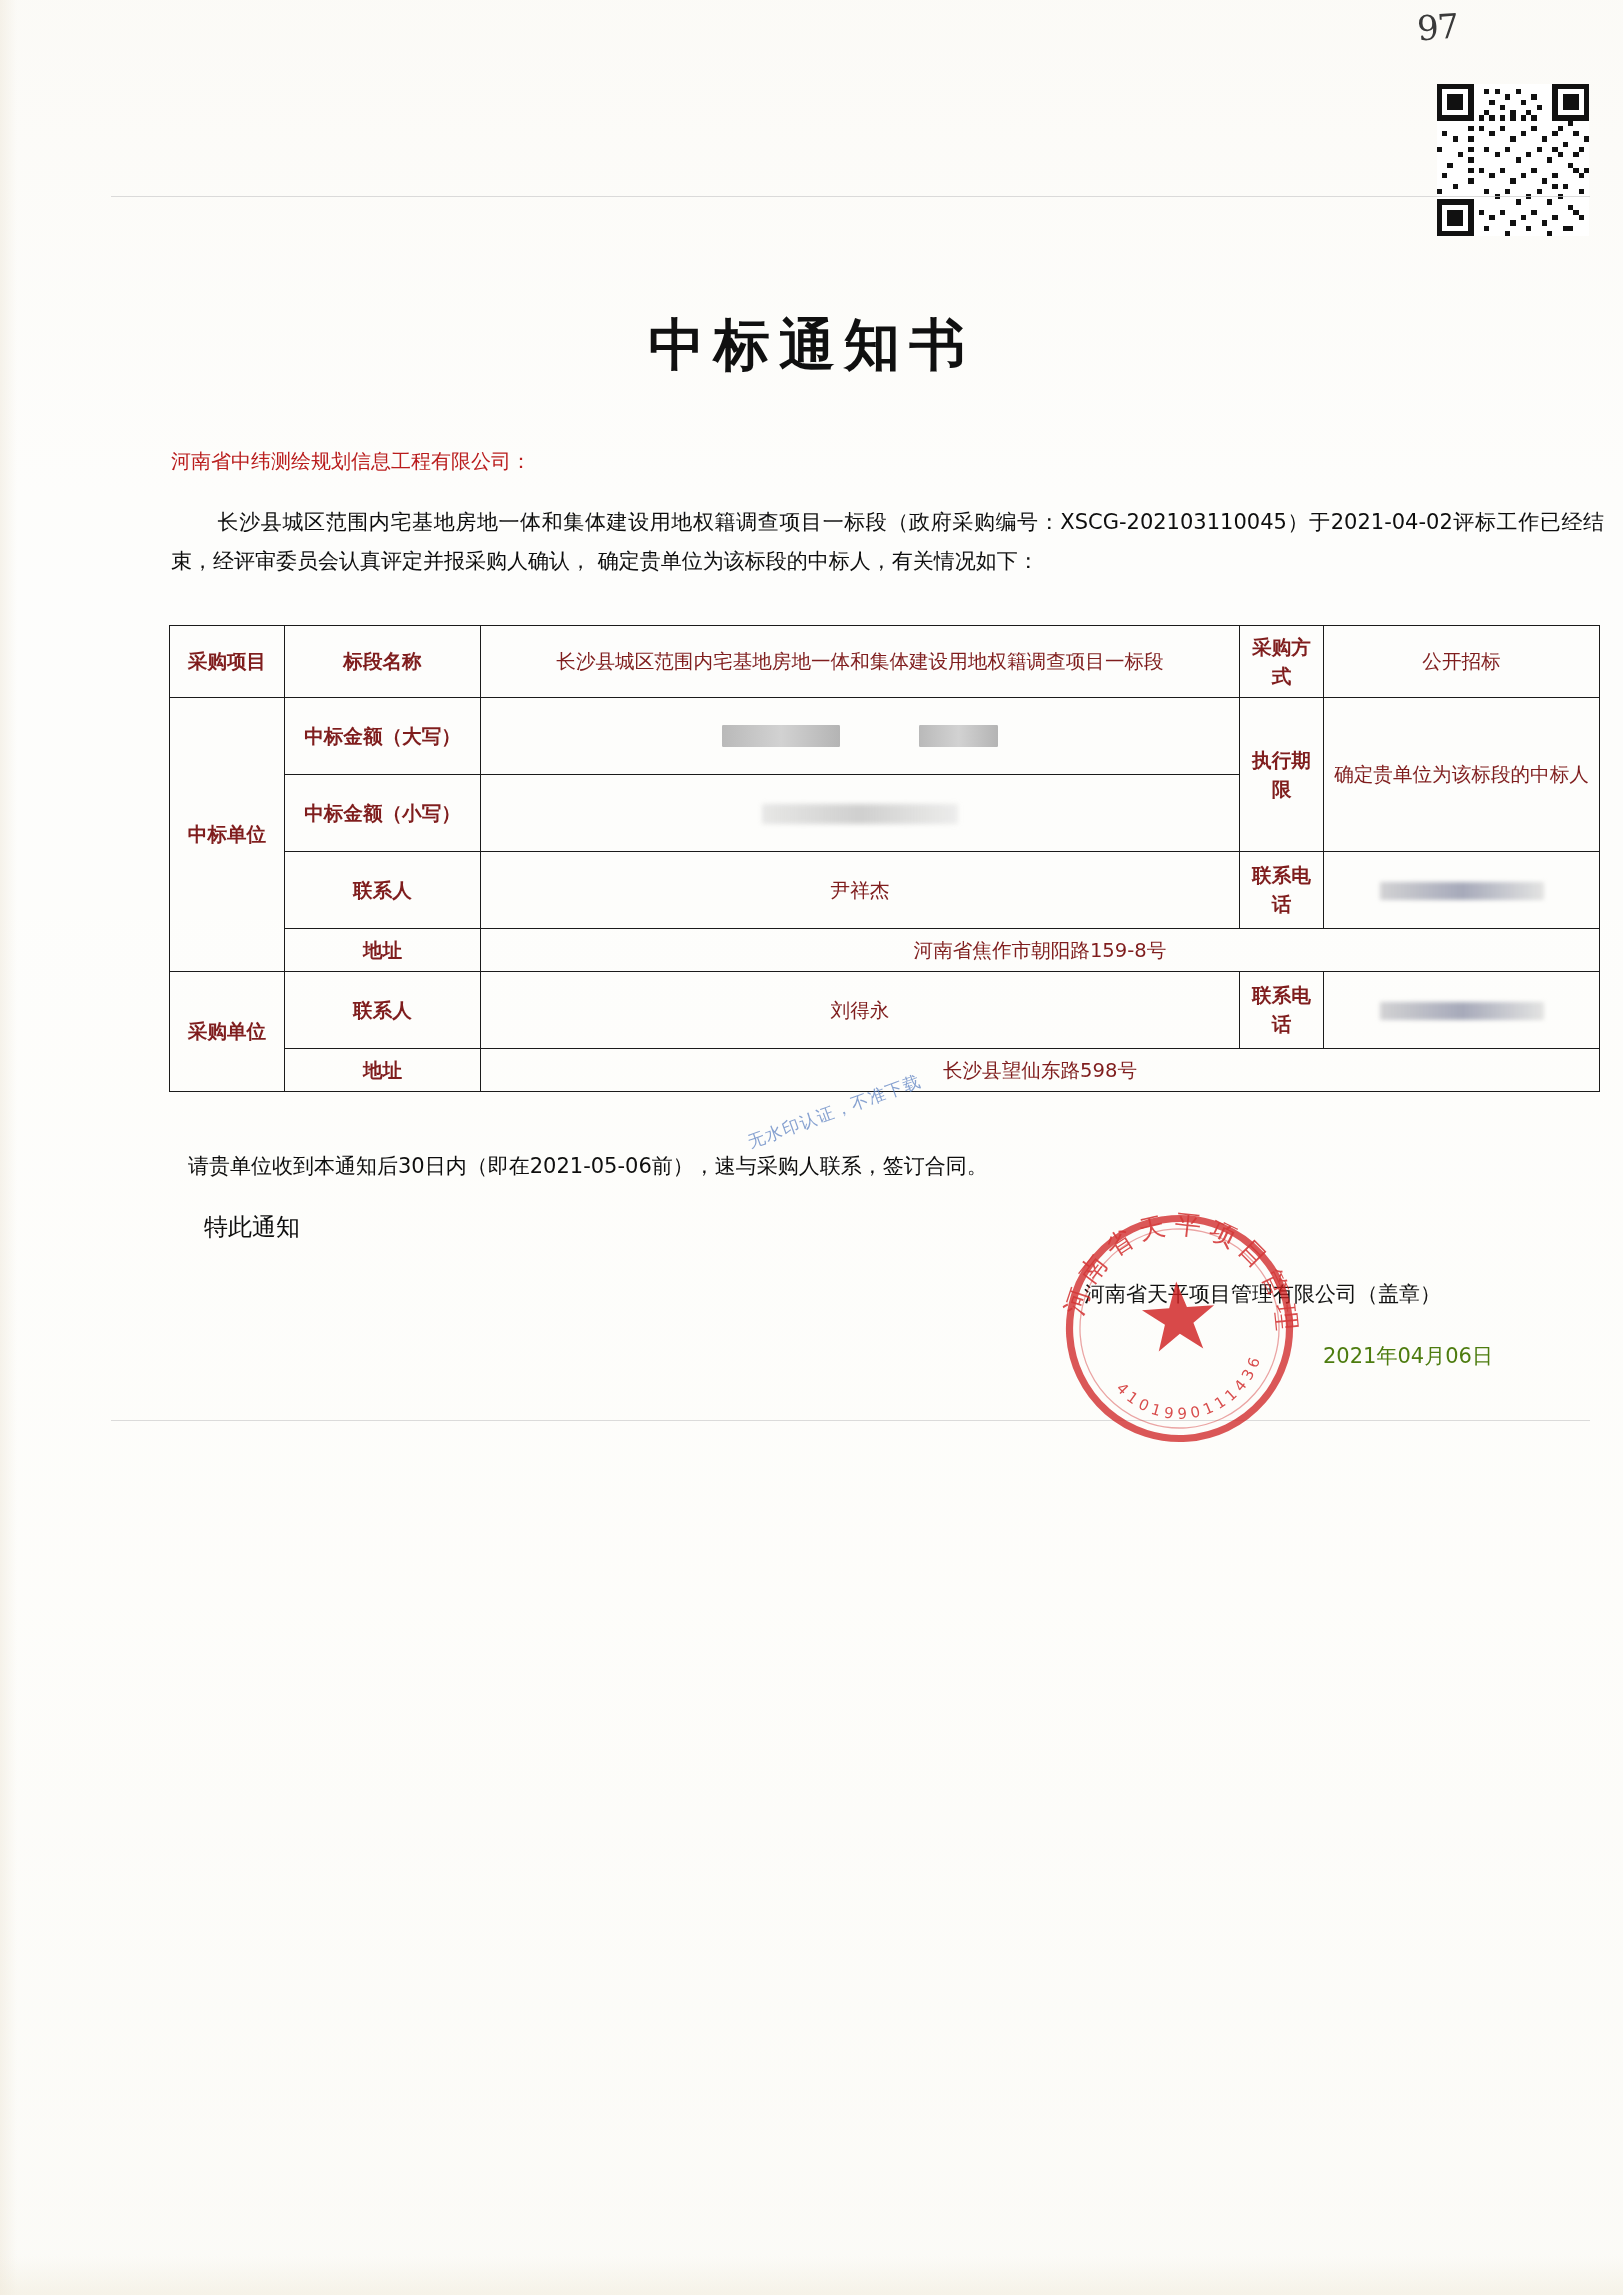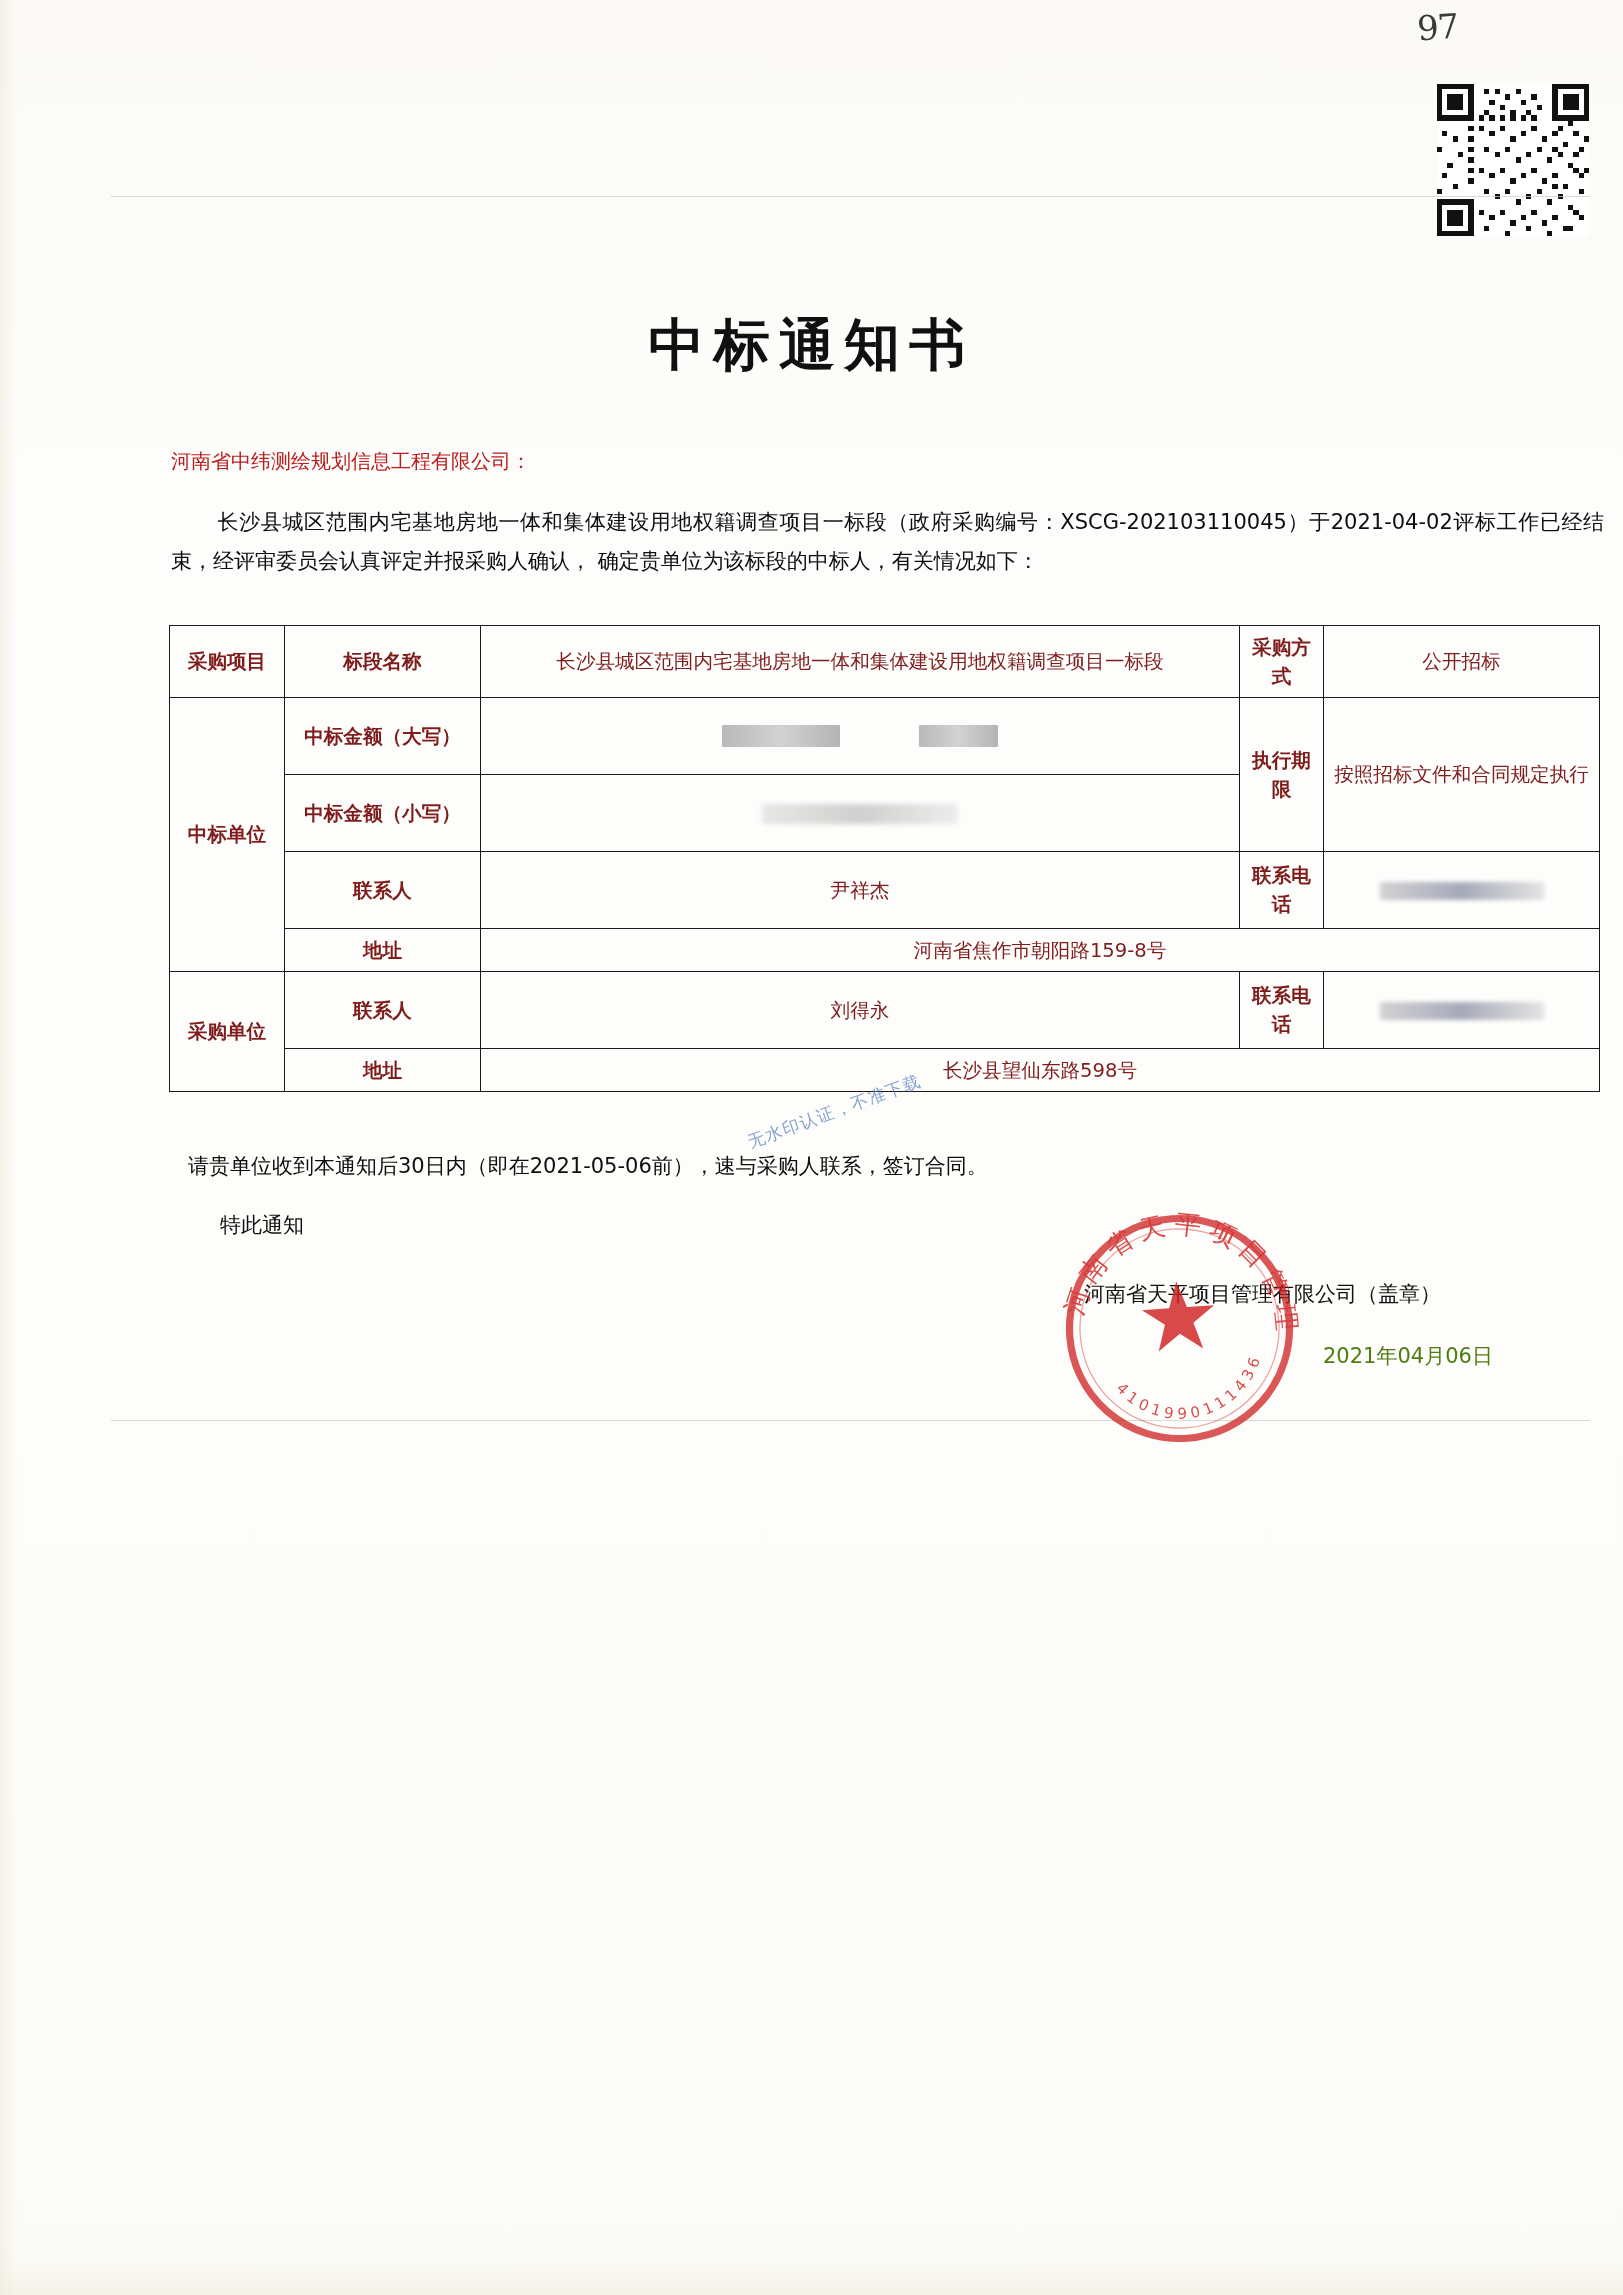--- a/index.html
+++ b/index.html
@@ -160,23 +160,23 @@
   
   .closing-1 {
     position: absolute;
     left: 188px;
     top: 1152px;
     font-size: 21px;
     color: #0e0e0e;
   }
   .closing-2 {
     position: absolute;
-    left: 220px;
+    left: 204px;
     top: 1211px;
-    font-size: 21px;
+    font-size: 24px;
     color: #0e0e0e;
   }
 
   
   .watermark {
     position: absolute;
     left: 743px;
     top: 1100px;
     font-size: 17px;
     color: #5a7fc0;
@@ -380,21 +380,21 @@
         <tr>
           <td class="label lbl-col-a" rowspan="4">中标单位</td>
           <td class="label lbl-col-b tall">中标金额（大写）</td>
           <td class="val-col tall">
             <div class="redact-row">
               <span class="redacted w1"></span>
               <span class="redacted w2"></span>
             </div>
           </td>
           <td class="label lbl-col-c" rowspan="2">执行期限</td>
-          <td class="val-col-2" rowspan="2">按照招标文件和合同规定执行</td>
+          <td class="val-col-2" rowspan="2">确定贵单位为该标段的中标人</td>
         </tr>
 
         <tr>
           <td class="label lbl-col-b tall">中标金额（小写）</td>
           <td class="val-col tall">
             <span class="redacted soft"></span>
           </td>
         </tr>
 
         <tr>

